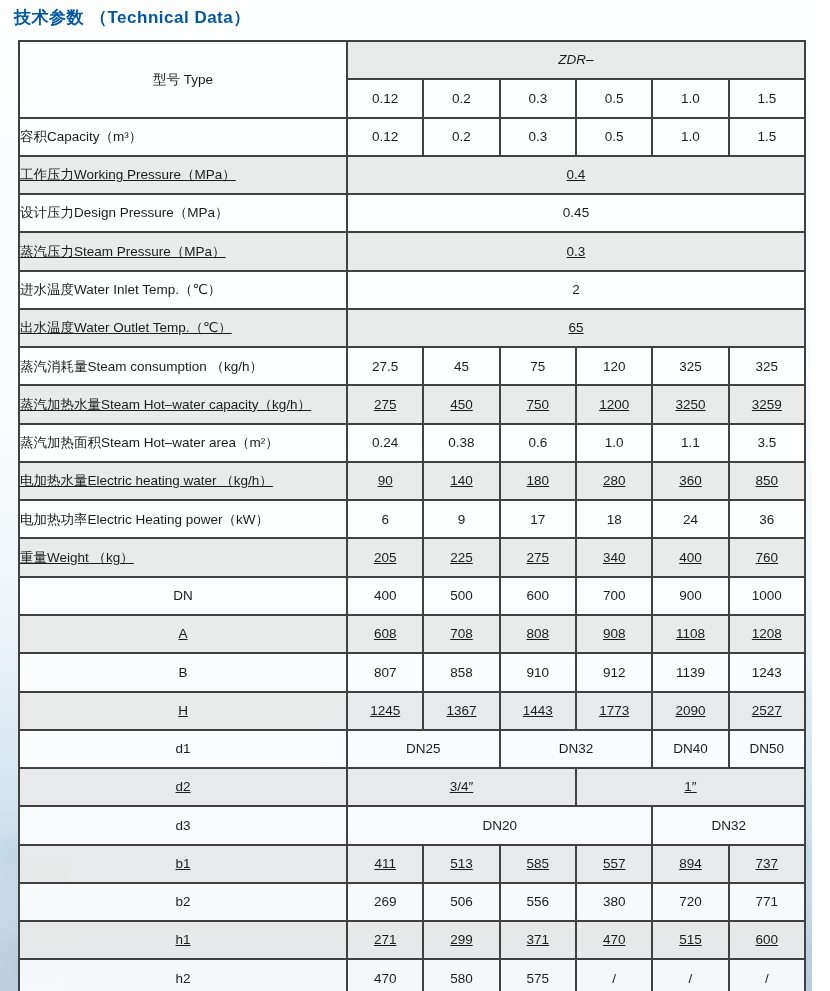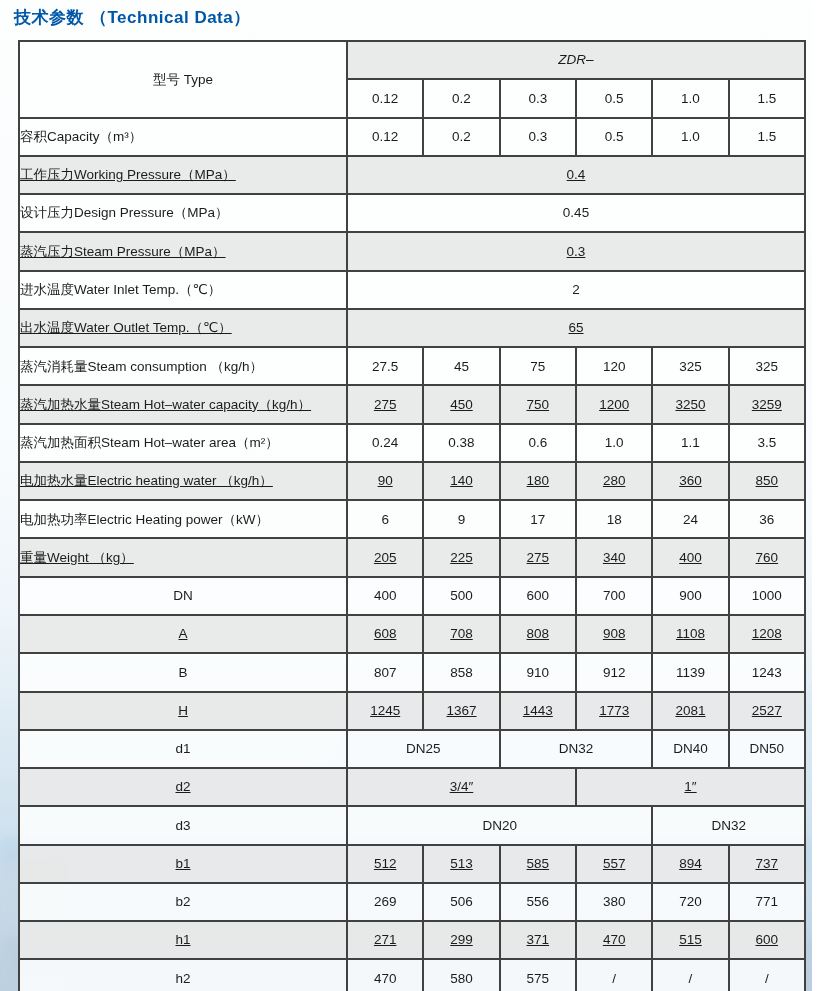--- a/index.html
+++ b/index.html
@@ -220,21 +220,21 @@
           <td class="c">912</td>
           <td class="c">1139</td>
           <td class="c">1243</td>
         </tr>
         <tr class="shade">
           <td class="lbl center">H</td>
           <td class="c">1245</td>
           <td class="c">1367</td>
           <td class="c">1443</td>
           <td class="c">1773</td>
-          <td class="c">2081</td>
+          <td class="c">2090</td>
           <td class="c">2527</td>
         </tr>
         <tr>
           <td class="lbl center">d1</td>
           <td class="c" colspan="2">DN25</td>
           <td class="c" colspan="2">DN32</td>
           <td class="c">DN40</td>
           <td class="c">DN50</td>
         </tr>
         <tr class="shade">
@@ -242,21 +242,21 @@
           <td class="c" colspan="3">3/4″</td>
           <td class="c" colspan="3">1″</td>
         </tr>
         <tr>
           <td class="lbl center">d3</td>
           <td class="c" colspan="4">DN20</td>
           <td class="c" colspan="2">DN32</td>
         </tr>
         <tr class="shade">
           <td class="lbl center">b1</td>
-          <td class="c">512</td>
+          <td class="c">411</td>
           <td class="c">513</td>
           <td class="c">585</td>
           <td class="c">557</td>
           <td class="c">894</td>
           <td class="c">737</td>
         </tr>
         <tr>
           <td class="lbl center">b2</td>
           <td class="c">269</td>
           <td class="c">506</td>

